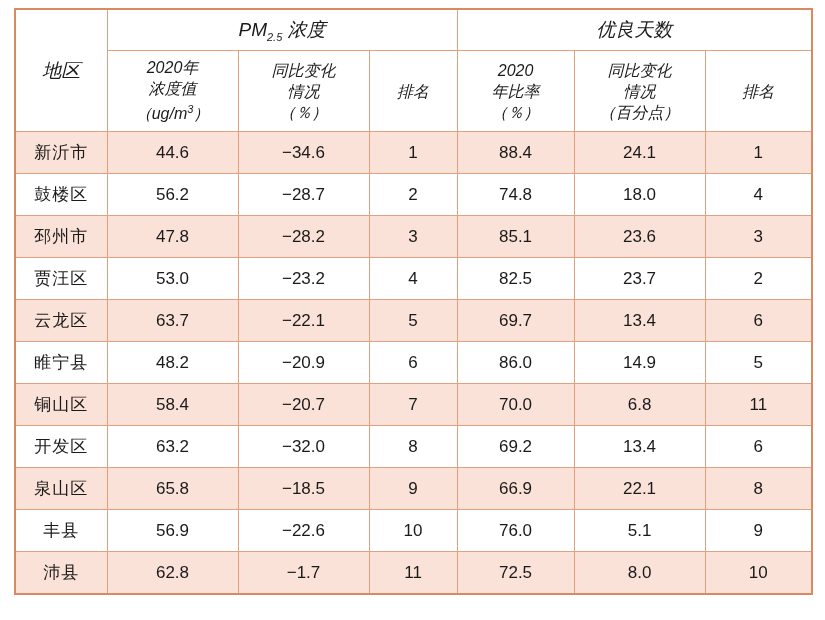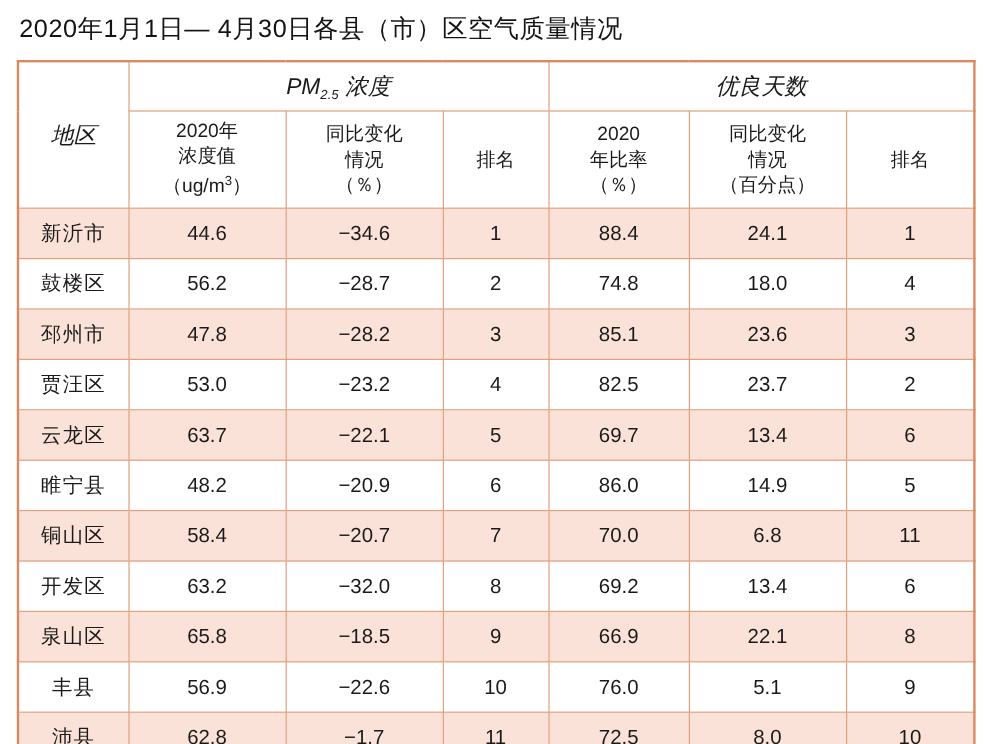--- a/index.html
+++ b/index.html
@@ -47,20 +47,21 @@
   }
   .hdr-top td {
     height: 38px;
     font-size: 19px;
     font-style: italic;
   }
   .hdr-sub td {
     height: 78px;
     font-size: 16px;
     line-height: 21px;
+    font-style: italic;
   }
   .hdr-cell-inner {
     display: block;
     padding: 0 2px;
   }
   .sub {
     font-size: 11px;
     vertical-align: sub;
   }
   .sup {
@@ -91,21 +92,20 @@
   }
   .hdr-top td, .hdr-sub td {
     background: #ffffff;
   }
 </style>
 </head>
 <body>
 
 <div class="page">
 
-  <div class="title">2020年1月1日— 4月30日各县（市）区空气质量情况</div>
 
   <table class="air-table">
     <colgroup>
       <col class="region-col">
       <col class="c2">
       <col class="c3">
       <col class="c4">
       <col class="c5">
       <col class="c6">
       <col class="c7">

